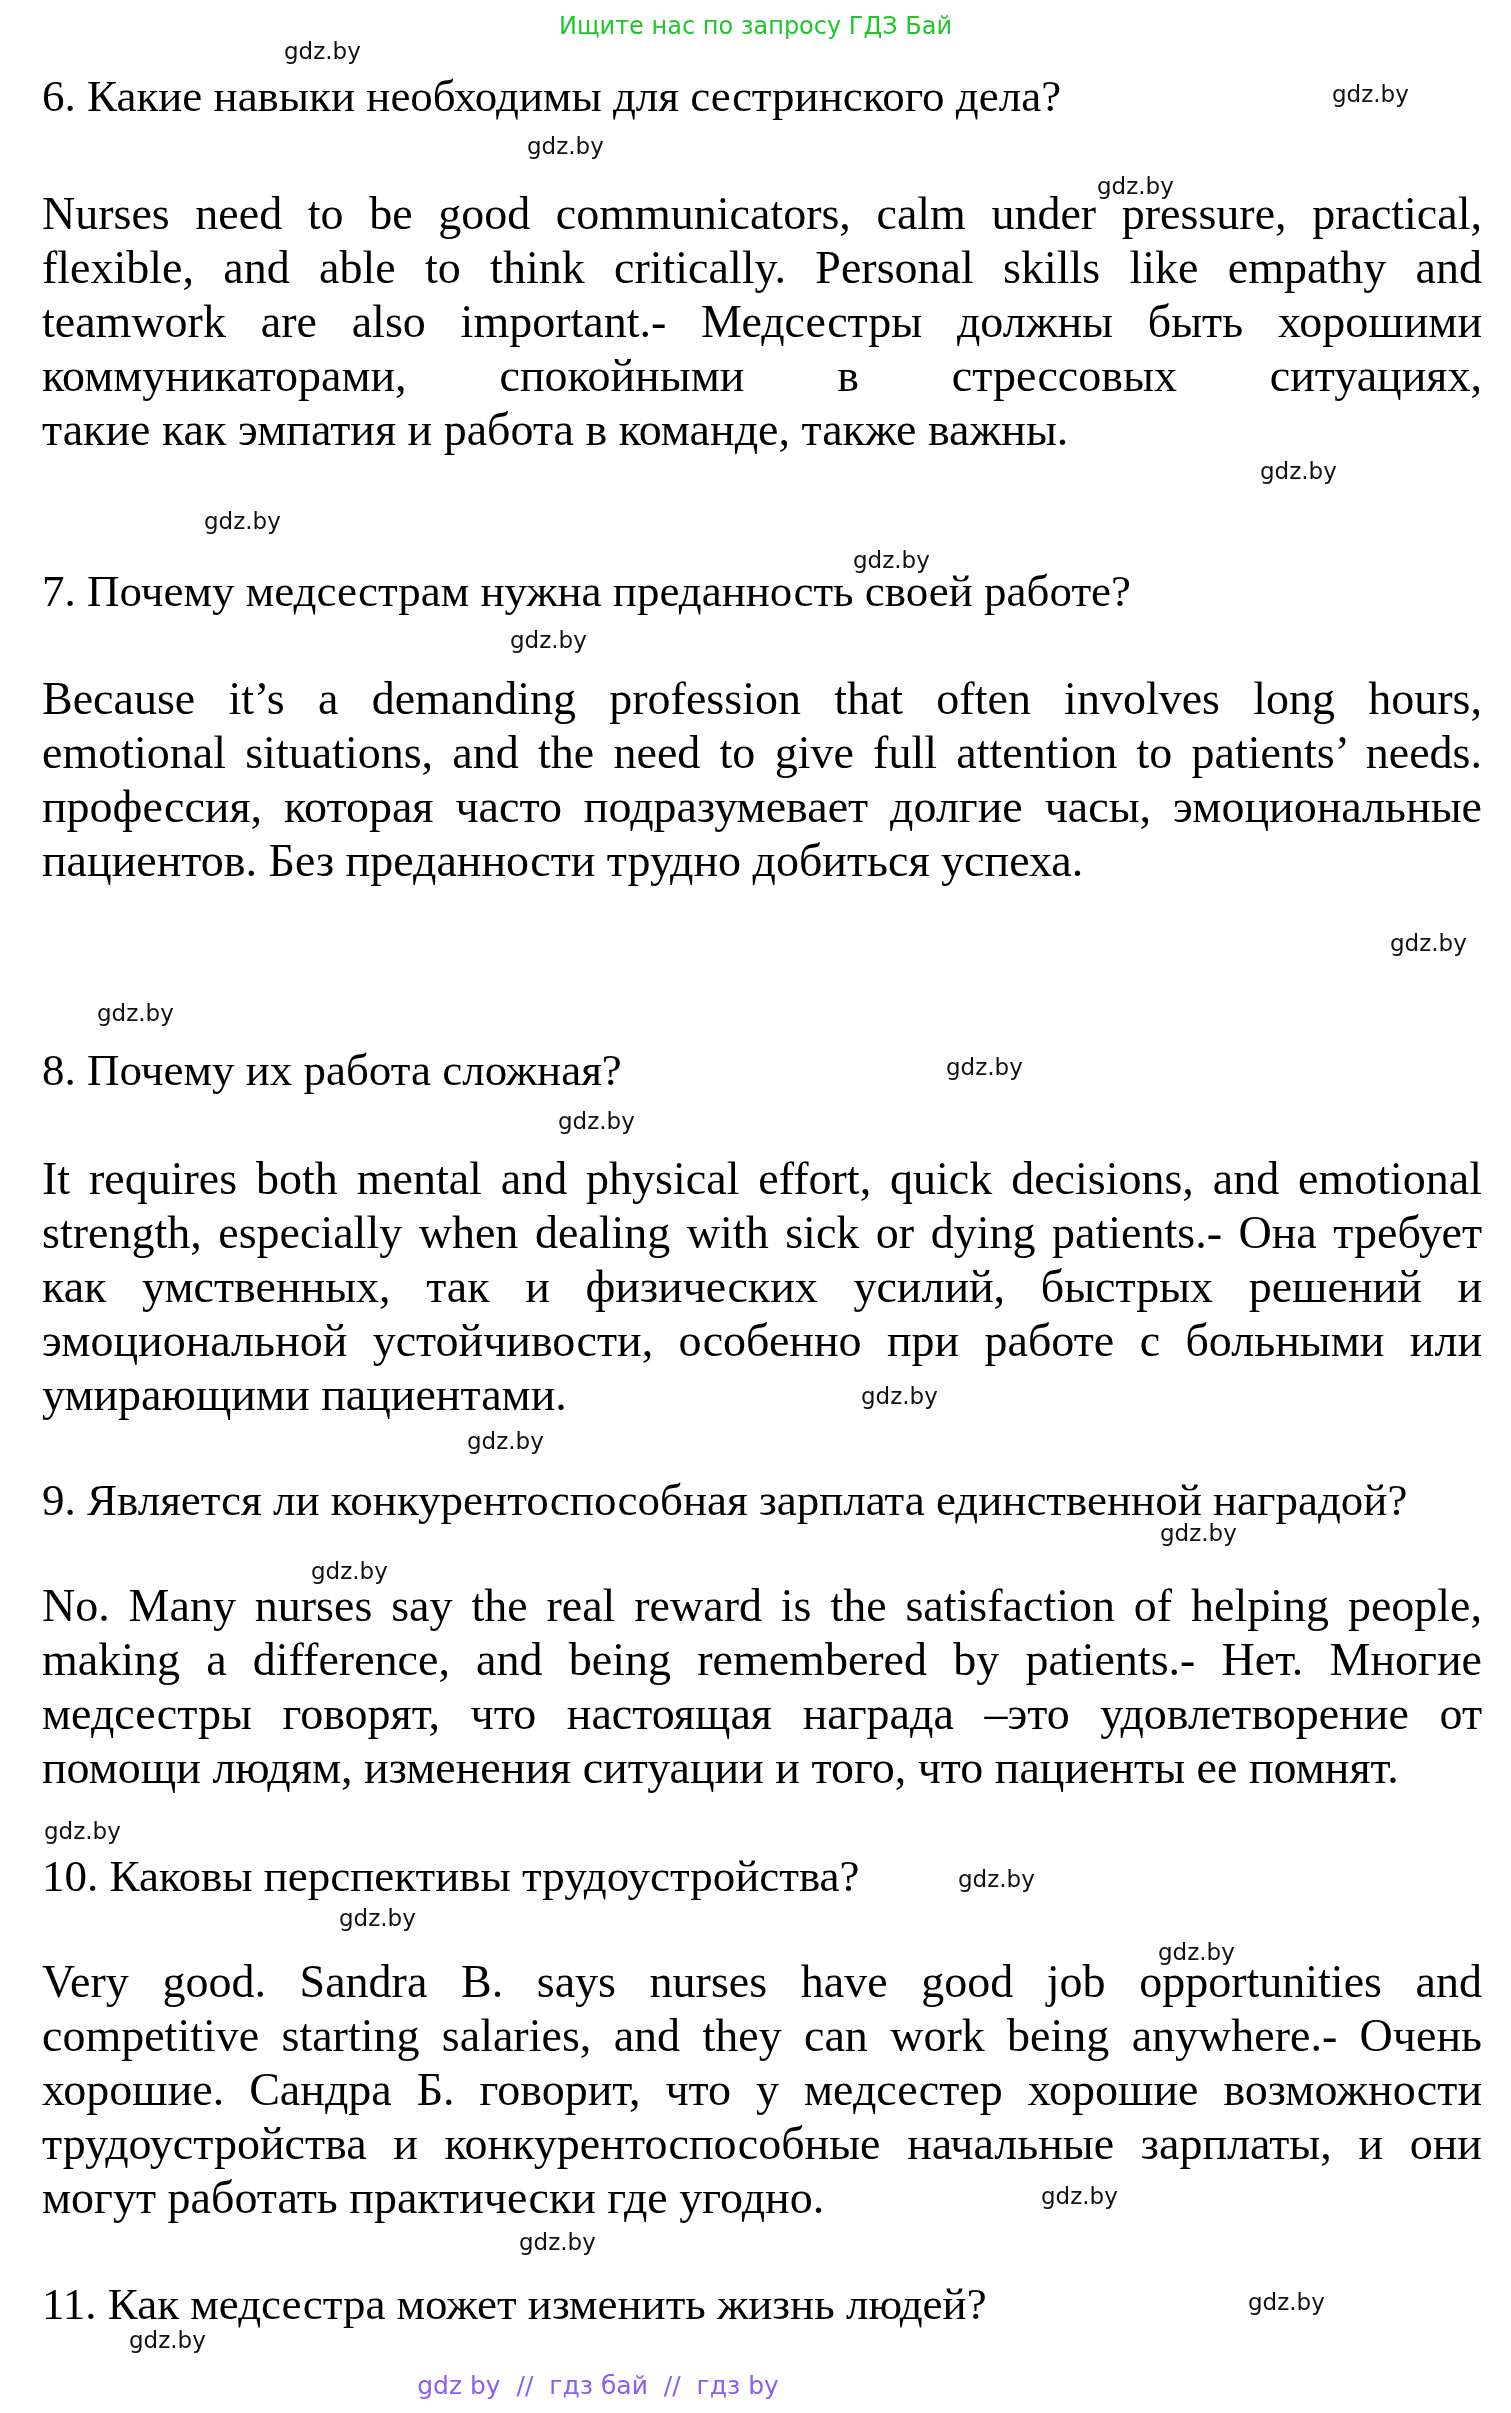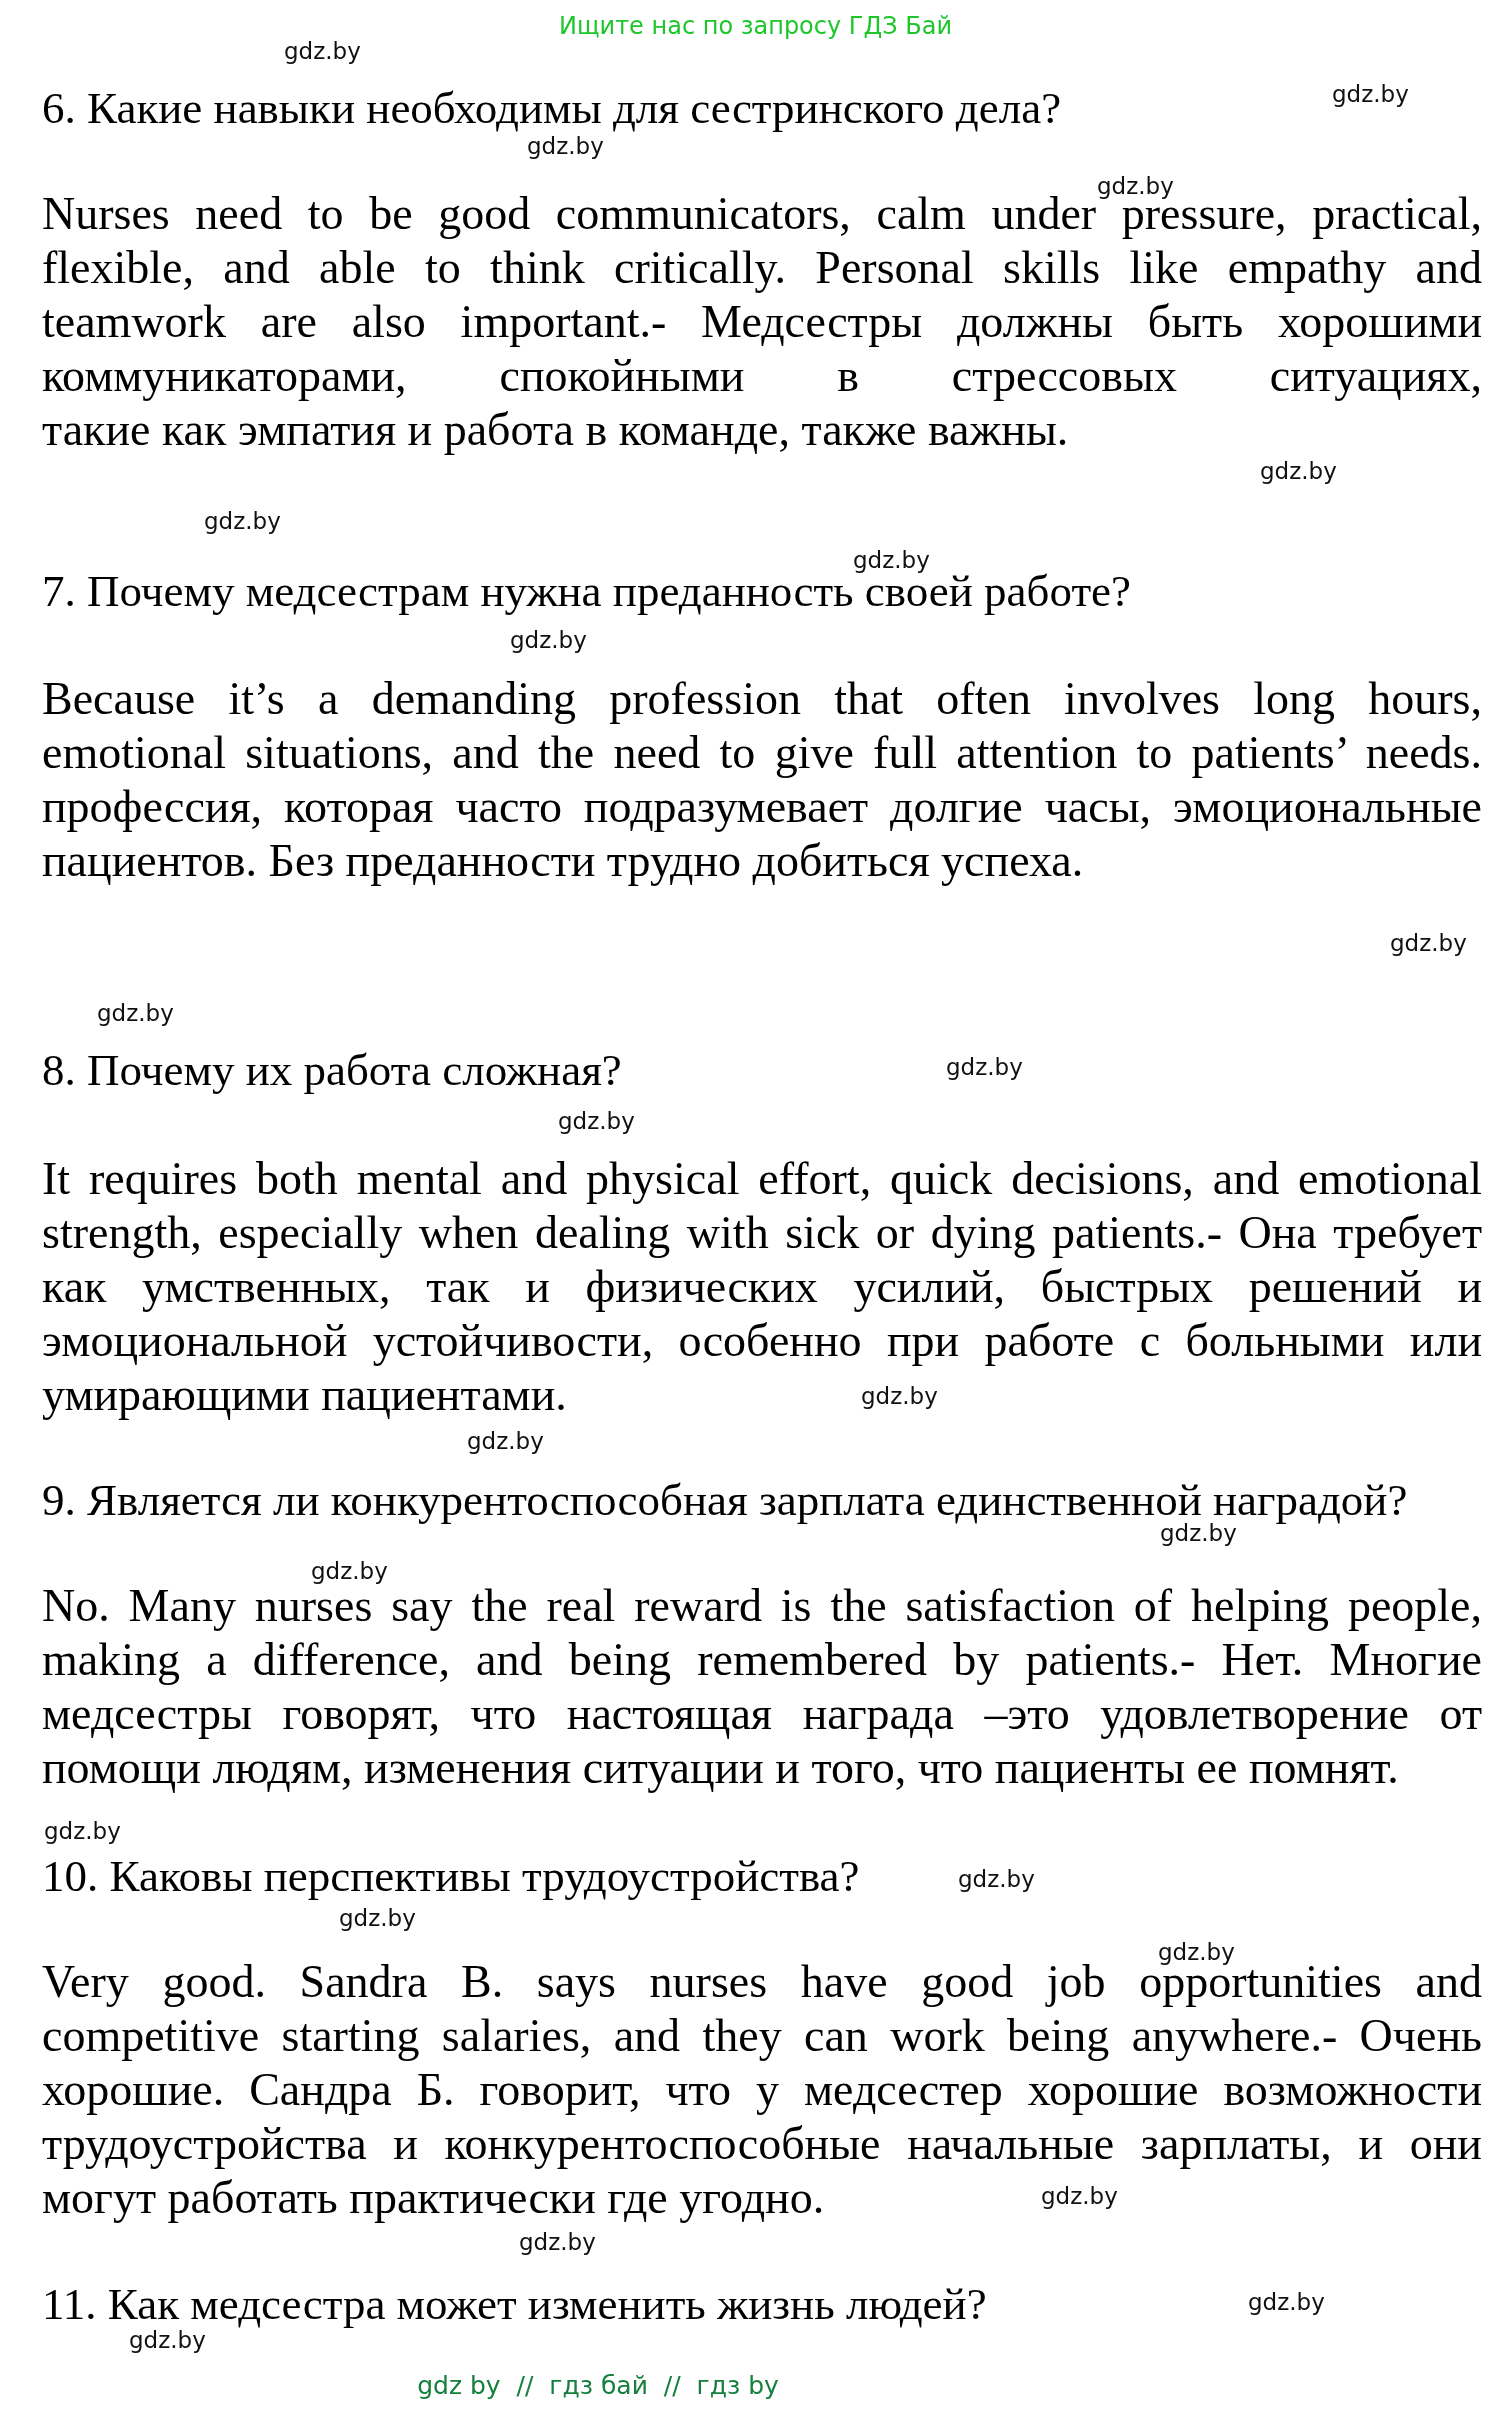--- a/index.html
+++ b/index.html
@@ -5,21 +5,21 @@
   html, body { margin: 0; padding: 0; background: #ffffff; }
   body { width: 1511px; height: 2413px; position: relative; overflow: hidden; }
   .banner {
     position: absolute; left: 0; width: 1511px; top: 0px; text-align: center;
     font-family: "DejaVu Sans", "Liberation Sans", sans-serif;
     font-size: 24px; line-height: 29px; color: #1ec62b; letter-spacing: 0px; margin-top: 12px;
   }
   .footer {
     position: absolute; left: 0; width: 1196px; top: 2370px; text-align: center;
     font-family: "DejaVu Sans", "Liberation Sans", sans-serif;
-    font-size: 25px; line-height: 32px; color: #15803d; white-space: pre;
+    font-size: 25px; line-height: 32px; color: #8b5cf6; white-space: pre;
   }
   .q-heading {
     position: absolute; left: 42px;
     font-family: "Liberation Serif", "DejaVu Serif", serif;
     font-size: 45px; line-height: 54px; color: #000; white-space: nowrap;
     transform-origin: left top;
   }
   .answer {
     position: absolute; left: 42px; width: 1440px;
     font-family: "Liberation Serif", "DejaVu Serif", serif;
@@ -36,21 +36,21 @@
     position: absolute;
     font-family: "DejaVu Sans", "Liberation Sans", sans-serif;
     font-size: 23px; line-height: 27px; color: #111; white-space: nowrap;
   }
 </style>
 </head>
 <body>
 
 <div class="banner">Ищите нас по запросу ГДЗ Бай</div>
 
-<div class="q-heading" style="top:81px;">6. Какие навыки необходимы для сестринского дела?</div>
+<div class="q-heading" style="top:69px;">6. Какие навыки необходимы для сестринского дела?</div>
 <div class="answer" style="top:187px;">
   <span class="line j">Nurses need to be good communicators, calm under pressure, practical,</span>
   <span class="line j">flexible, and able to think critically. Personal skills like empathy and</span>
   <span class="line j">teamwork are also important.- Медсестры должны быть хорошими</span>
   <span class="line j">коммуникаторами, спокойными в стрессовых ситуациях,</span>
   <span class="line">такие как эмпатия и работа в команде, также важны.</span>
 </div>
 
 <div class="q-heading" style="top:564px;">7. Почему медсестрам нужна преданность своей работе?</div>
 <div class="answer" style="top:672px;">

